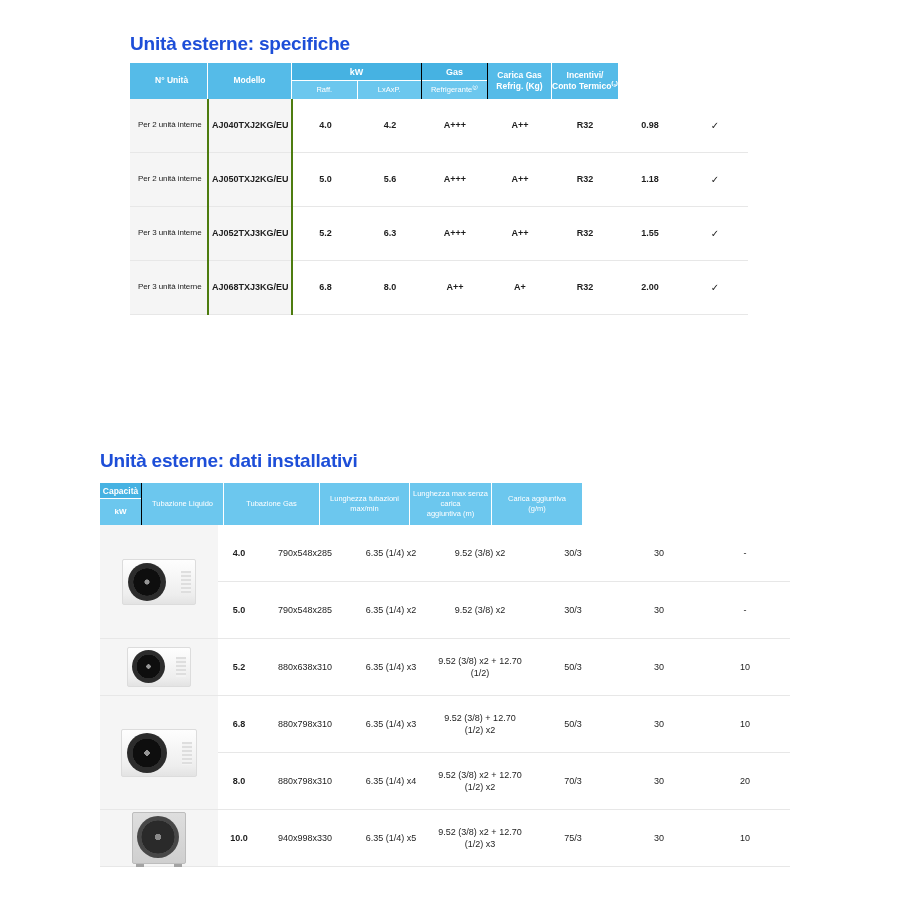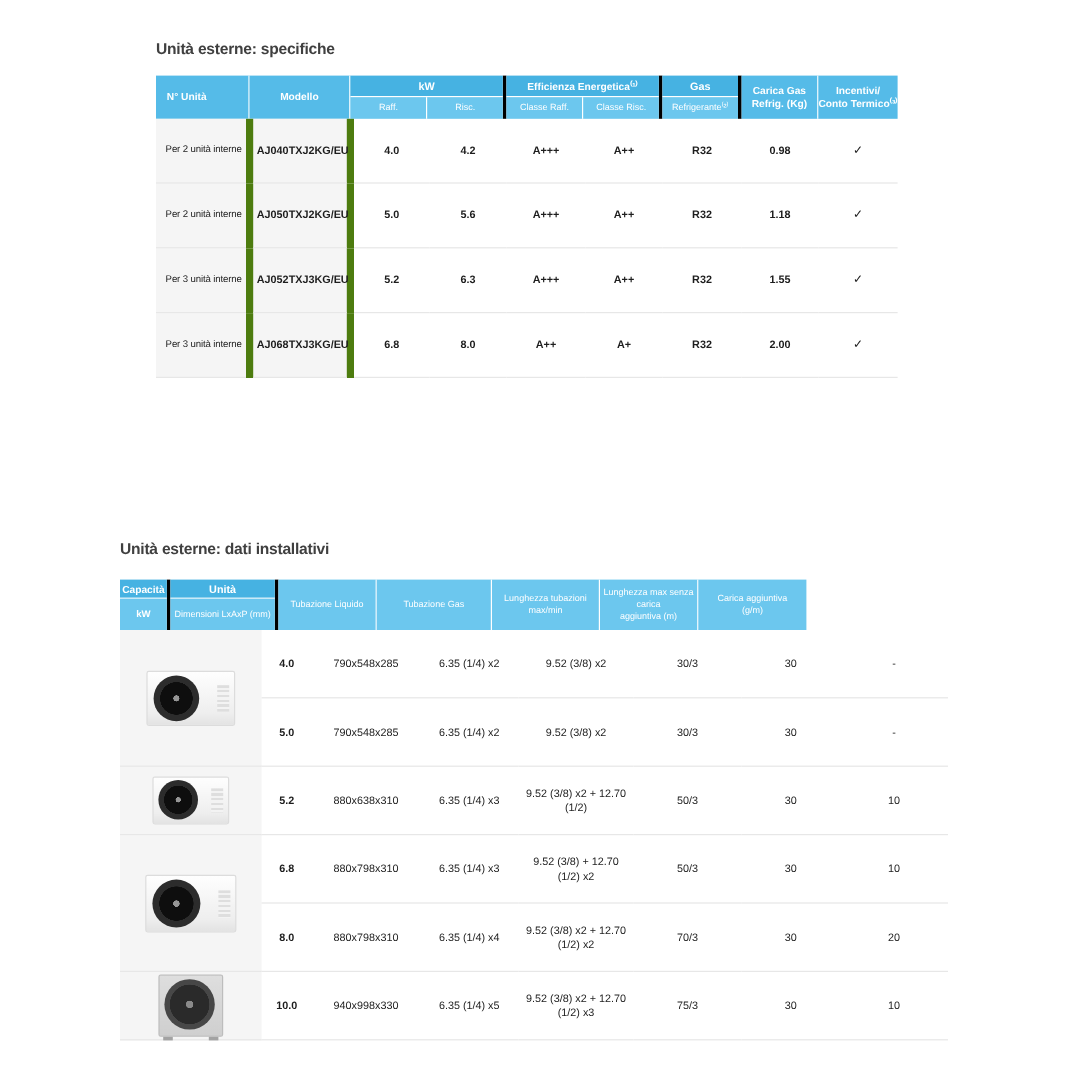--- a/index.html
+++ b/index.html
@@ -1,34 +1,34 @@
 <!DOCTYPE html>
 <html style="--header-main: #55bbe8; --header-top: #46b2e2; --header-sub: #6cc7ee; --row-gray: #f5f5f5; --divider: #e7e7e7;"><head>
 <meta charset="utf-8">
 <style>
   html,body { margin:0; padding:0; }
   body {
     width:900px; height:900px; position:relative; background:#fff;
     font-family:"Liberation Sans", sans-serif; color:#1d1d1d;
     -webkit-font-smoothing:antialiased;
   }
-  .sec-title { position:absolute; font-size:13px; font-weight:700; color:#404040; letter-spacing:-0.2px; }
+  .sec-title { position:absolute; font-size:19px; font-weight:700; color:#1d4ed8; letter-spacing:-0.2px; }
   #title1 { left:130px; top:33px; }
   #title2 { left:100px; top:450px; }
 
   
   .thead { position:absolute; display:flex; }
   .hc, .grp { box-sizing:border-box; }
   .hc {
     color:#fff; display:flex; align-items:center; justify-content:center;
     text-align:center; border-right:1px solid #fff; background:var(--header-main,#55bbe8);
     font-size:8.5px; font-weight:700; line-height:1.3;
   }
-  .hc.left { justify-content:flex-start; text-align:left; padding-left:9px; }
-  .grp { display:flex; flex-direction:column; border-right:3px solid #000000; }
+  .hc.left { justify-content:flex-start; text-align:left; padding-left:25px; }
+  .grp { display:flex; flex-direction:column; border-right:1px solid #000000; }
   .grp:last-child, .hc:last-child { border-right:none; }
   .grp-top {
     background:var(--header-top,#46b2e2); color:#fff; font-weight:700;
     display:flex; align-items:center; justify-content:center;
     border-bottom:1px solid #fff; font-size:9px;
   }
   .grp-sub-row { display:flex; flex:1; }
   .sub {
     background:var(--header-sub,#6cc7ee); color:#fff; font-size:7.5px; font-weight:400;
     display:flex; align-items:center; justify-content:center; text-align:center;
@@ -51,21 +51,21 @@
   table { border-collapse:collapse; table-layout:fixed; position:absolute; }
   td {
     border-bottom:1px solid var(--divider,#e7e7e7);
     text-align:center; vertical-align:middle; font-size:9px; color:#1d1d1d; padding:0 3px;
     line-height:1.35;
   }
   #t1-body { left:130px; top:99px; width:618px; }
   #t1-body td { height:53px; }
   #t2-body { left:100px; top:525px; width:690px; }
   #t2-body td { height:56px; }
-  td.gray { background:var(--row-gray,#f6f6f6); border-right:6px solid #4d7c0f; }
+  td.gray { background:var(--row-gray,#f6f6f6); border-right:2px solid #4d7c0f; }
   td.leftcell { text-align:left; padding-left:8px; padding-right:2px; font-size:8px; font-weight:400; white-space:nowrap; letter-spacing:-0.1px; color:#222; }
   td.b { font-weight:700; }
   td.check { font-size:10px; font-weight:400; }
   td.img { background:var(--row-gray,#f6f6f6); padding:0; }
 
   
   .ac { position:relative; display:inline-block; vertical-align:middle; }
   .ac .shell { position:absolute; inset:0; background:linear-gradient(180deg,#fefefe 0%,#eee 78%,#e3e3e3 100%); border:1px solid #dcdcdc; border-radius:2px; }
   .ac .fan { position:absolute; border-radius:50%;
     background:radial-gradient(circle,#969696 0 9%, #0e0e0e 10% 50%, #2c2c2c 51% 72%, #131313 73% 100%); }
@@ -88,28 +88,21 @@
 
 <div id="title1" class="sec-title">Unità esterne: specifiche</div>
 
 <div id="t1-head" class="thead">
   <div class="hc left w78">N° Unità</div>
   <div class="hc w84">Modello</div>
   <div class="grp w130">
     <div class="grp-top">kW</div>
     <div class="grp-sub-row">
       <div class="sub w66">Raff.</div>
-      <div class="sub w64">Risc.</div>
-    </div>
-  </div>
-  <div class="grp w130">
-    <div class="grp-top" style="font-size:8.5px;">Efficienza Energetica⁽¹⁾</div>
-    <div class="grp-sub-row">
-      <div class="sub w66">Classe Raff.</div>
-      <div class="sub w64">Classe Risc.</div>
+      <div class="sub w64">LxAxP.</div>
     </div>
   </div>
   <div class="grp w66">
     <div class="grp-top">Gas</div>
     <div class="grp-sub-row">
       <div class="sub w66">Refrigerante⁽²⁾</div>
     </div>
   </div>
   <div class="hc w64 pre">Carica Gas
 Refrig. (Kg)</div>
@@ -177,26 +170,20 @@
 </tbody>
   </table>
 
 <div id="title2" class="sec-title">Unità esterne: dati installativi</div>
 
 <div id="t2-head" class="thead">
   <div class="grp w42">
     <div class="grp-top" style="font-size:8.5px;">Capacità</div>
     <div class="grp-sub-row">
       <div class="sub w42" style="font-weight:700;font-size:8px;">kW</div>
-    </div>
-  </div>
-  <div class="grp w90">
-    <div class="grp-top">Unità</div>
-    <div class="grp-sub-row">
-      <div class="sub w90">Dimensioni LxAxP (mm)</div>
     </div>
   </div>
   <div class="grp w440">
     <div class="grp-sub-row">
       <div class="sub w82">Tubazione Liquido</div>
       <div class="sub w96">Tubazione Gas</div>
       <div class="sub w90 pre">Lunghezza tubazioni
 max/min</div>
       <div class="sub w82 pre">Lunghezza max senza carica
 aggiuntiva (m)</div>

